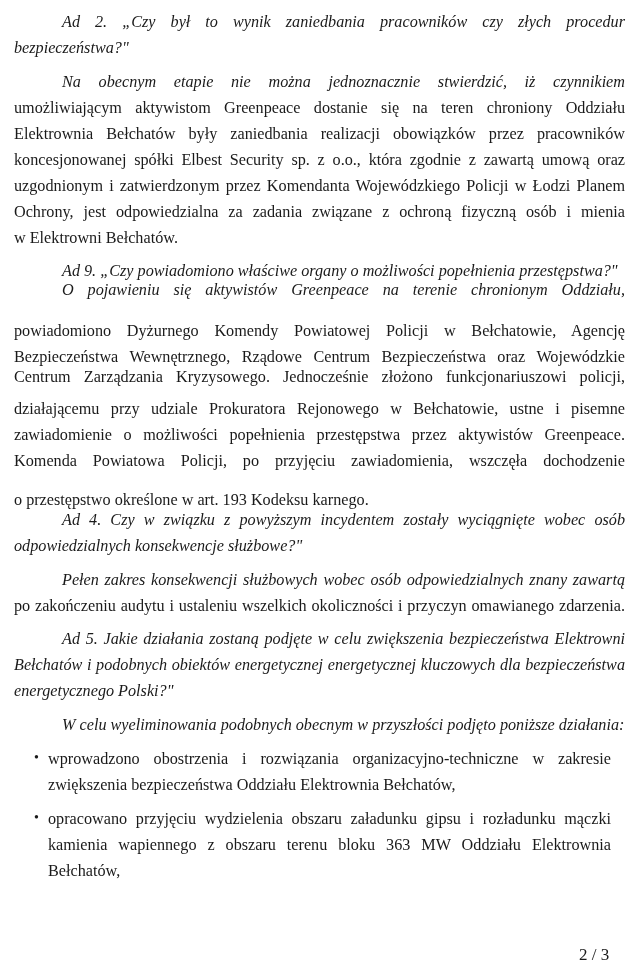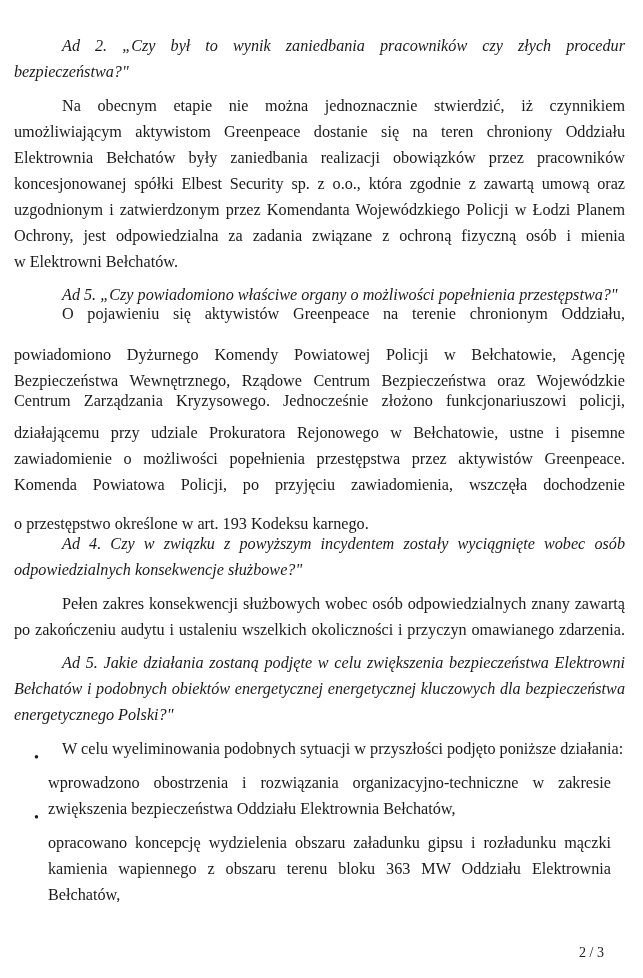--- a/index.html
+++ b/index.html
@@ -1,72 +1,72 @@
 <!DOCTYPE html>
 <html><head>
 <meta charset="utf-8">
 <style>
   html, body { margin: 0; padding: 0; background: #ffffff; }
   body { width: 643px; height: 978px; position: relative; overflow: hidden;
          font-family: "Liberation Serif", serif; color: #1a1a1a; }
   .line { position: absolute; left: 14px; width: 611px; font-size: 16.2px; line-height: 20px;
-          white-space: nowrap; text-align: justify; text-align-last: justify; margin-top: 24px; }
+          white-space: nowrap; text-align: justify; text-align-last: justify; }
   .line.last { text-align-last: left; }
-  .line.indent { left: 62px; width: 563px; }
+  .line.indent { left: 62px; width: 563px; font-style: italic; }
   .line.it { font-style: italic; }
   .bl { left: 48px; width: 563px; }
   .bullet { position: absolute; left: 34px; font-size: 14px; }
-  .pageno { position: absolute; left: 579px; top: 945px; font-size: 14px; text-align: right; }
+  .pageno { position: absolute; left: 579px; top: 945px; font-size: 17px; text-align: right; }
 </style>
 </head>
 <body>
 
 <div>
   <div class="line indent it" style="top:12px">Ad 2. „Czy był to wynik zaniedbania pracowników czy złych procedur</div>
   <div class="line it last" style="top:38px">bezpieczeństwa?"</div>
 
   <div class="line indent" style="top:72px">Na obecnym etapie nie można jednoznacznie stwierdzić, iż czynnikiem</div>
   <div class="line" style="top:98px">umożliwiającym aktywistom Greenpeace dostanie się na teren chroniony Oddziału</div>
   <div class="line" style="top:124px">Elektrownia Bełchatów były zaniedbania realizacji obowiązków przez pracowników</div>
   <div class="line" style="top:150px">koncesjonowanej spółki Elbest Security sp. z o.o., która zgodnie z zawartą umową oraz</div>
   <div class="line" style="top:176px">uzgodnionym i zatwierdzonym przez Komendanta Wojewódzkiego Policji w Łodzi Planem</div>
   <div class="line" style="top:202px">Ochrony, jest odpowiedzialna za zadania związane z ochroną fizyczną osób i mienia</div>
   <div class="line last" style="top:228px">w Elektrowni Bełchatów.</div>
 
-  <div class="line indent it last" style="top:261px">Ad 5. „Czy powiadomiono właściwe organy o możliwości popełnienia przestępstwa?"</div>
+  <div class="line indent it last" style="top:261px">Ad 9. „Czy powiadomiono właściwe organy o możliwości popełnienia przestępstwa?"</div>
 
   <div class="line indent" style="top:280px">O pojawieniu się aktywistów Greenpeace na terenie chronionym Oddziału,</div>
   <div class="line" style="top:321px">powiadomiono Dyżurnego Komendy Powiatowej Policji w Bełchatowie, Agencję</div>
   <div class="line" style="top:347px">Bezpieczeństwa Wewnętrznego, Rządowe Centrum Bezpieczeństwa oraz Wojewódzkie</div>
   <div class="line" style="top:367px">Centrum Zarządzania Kryzysowego. Jednocześnie złożono funkcjonariuszowi policji,</div>
   <div class="line" style="top:399px">działającemu przy udziale Prokuratora Rejonowego w Bełchatowie, ustne i pisemne</div>
   <div class="line" style="top:425px">zawiadomienie o możliwości popełnienia przestępstwa przez aktywistów Greenpeace.</div>
   <div class="line" style="top:451px">Komenda Powiatowa Policji, po przyjęciu zawiadomienia, wszczęła dochodzenie</div>
   <div class="line last" style="top:490px">o przestępstwo określone w art. 193 Kodeksu karnego.</div>
 
   <div class="line indent it" style="top:510px">Ad 4. Czy w związku z powyższym incydentem zostały wyciągnięte wobec osób</div>
   <div class="line it last" style="top:536px">odpowiedzialnych konsekwencje służbowe?"</div>
 
   <div class="line indent" style="top:570px">Pełen zakres konsekwencji służbowych wobec osób odpowiedzialnych znany zawartą</div>
   <div class="line" style="top:596px">po zakończeniu audytu i ustaleniu wszelkich okoliczności i przyczyn omawianego zdarzenia.</div>
 
   <div class="line indent it" style="top:629px">Ad 5. Jakie działania zostaną podjęte w celu zwiększenia bezpieczeństwa Elektrowni</div>
   <div class="line it" style="top:655px">Bełchatów i podobnych obiektów energetycznej energetycznej kluczowych dla bezpieczeństwa</div>
   <div class="line it last" style="top:681px">energetycznego Polski?"</div>
 
-  <div class="line indent last" style="top:715px">W celu wyeliminowania podobnych sytuacji w przyszłości podjęto poniższe działania:</div>
+  <div class="line indent last" style="top:715px">W celu wyeliminowania podobnych obecnym w przyszłości podjęto poniższe działania:</div>
 
   <div>
     <div>
       <span class="bullet" style="top:750px">•</span>
       <div class="line bl" style="top:749px">wprowadzono obostrzenia i rozwiązania organizacyjno-techniczne w zakresie</div>
       <div class="line bl last" style="top:775px">zwiększenia bezpieczeństwa Oddziału Elektrownia Bełchatów,</div>
     </div>
     <div>
       <span class="bullet" style="top:810px">•</span>
-      <div class="line bl" style="top:809px">opracowano koncepcję wydzielenia obszaru załadunku gipsu i rozładunku mączki</div>
+      <div class="line bl" style="top:809px">opracowano przyjęciu wydzielenia obszaru załadunku gipsu i rozładunku mączki</div>
       <div class="line bl" style="top:835px">kamienia wapiennego z obszaru terenu bloku 363 MW Oddziału Elektrownia</div>
       <div class="line bl last" style="top:861px">Bełchatów,</div>
     </div>
   </div>
 
   <div class="pageno">2 / 3</div>
 </div>
 
 </body></html>

